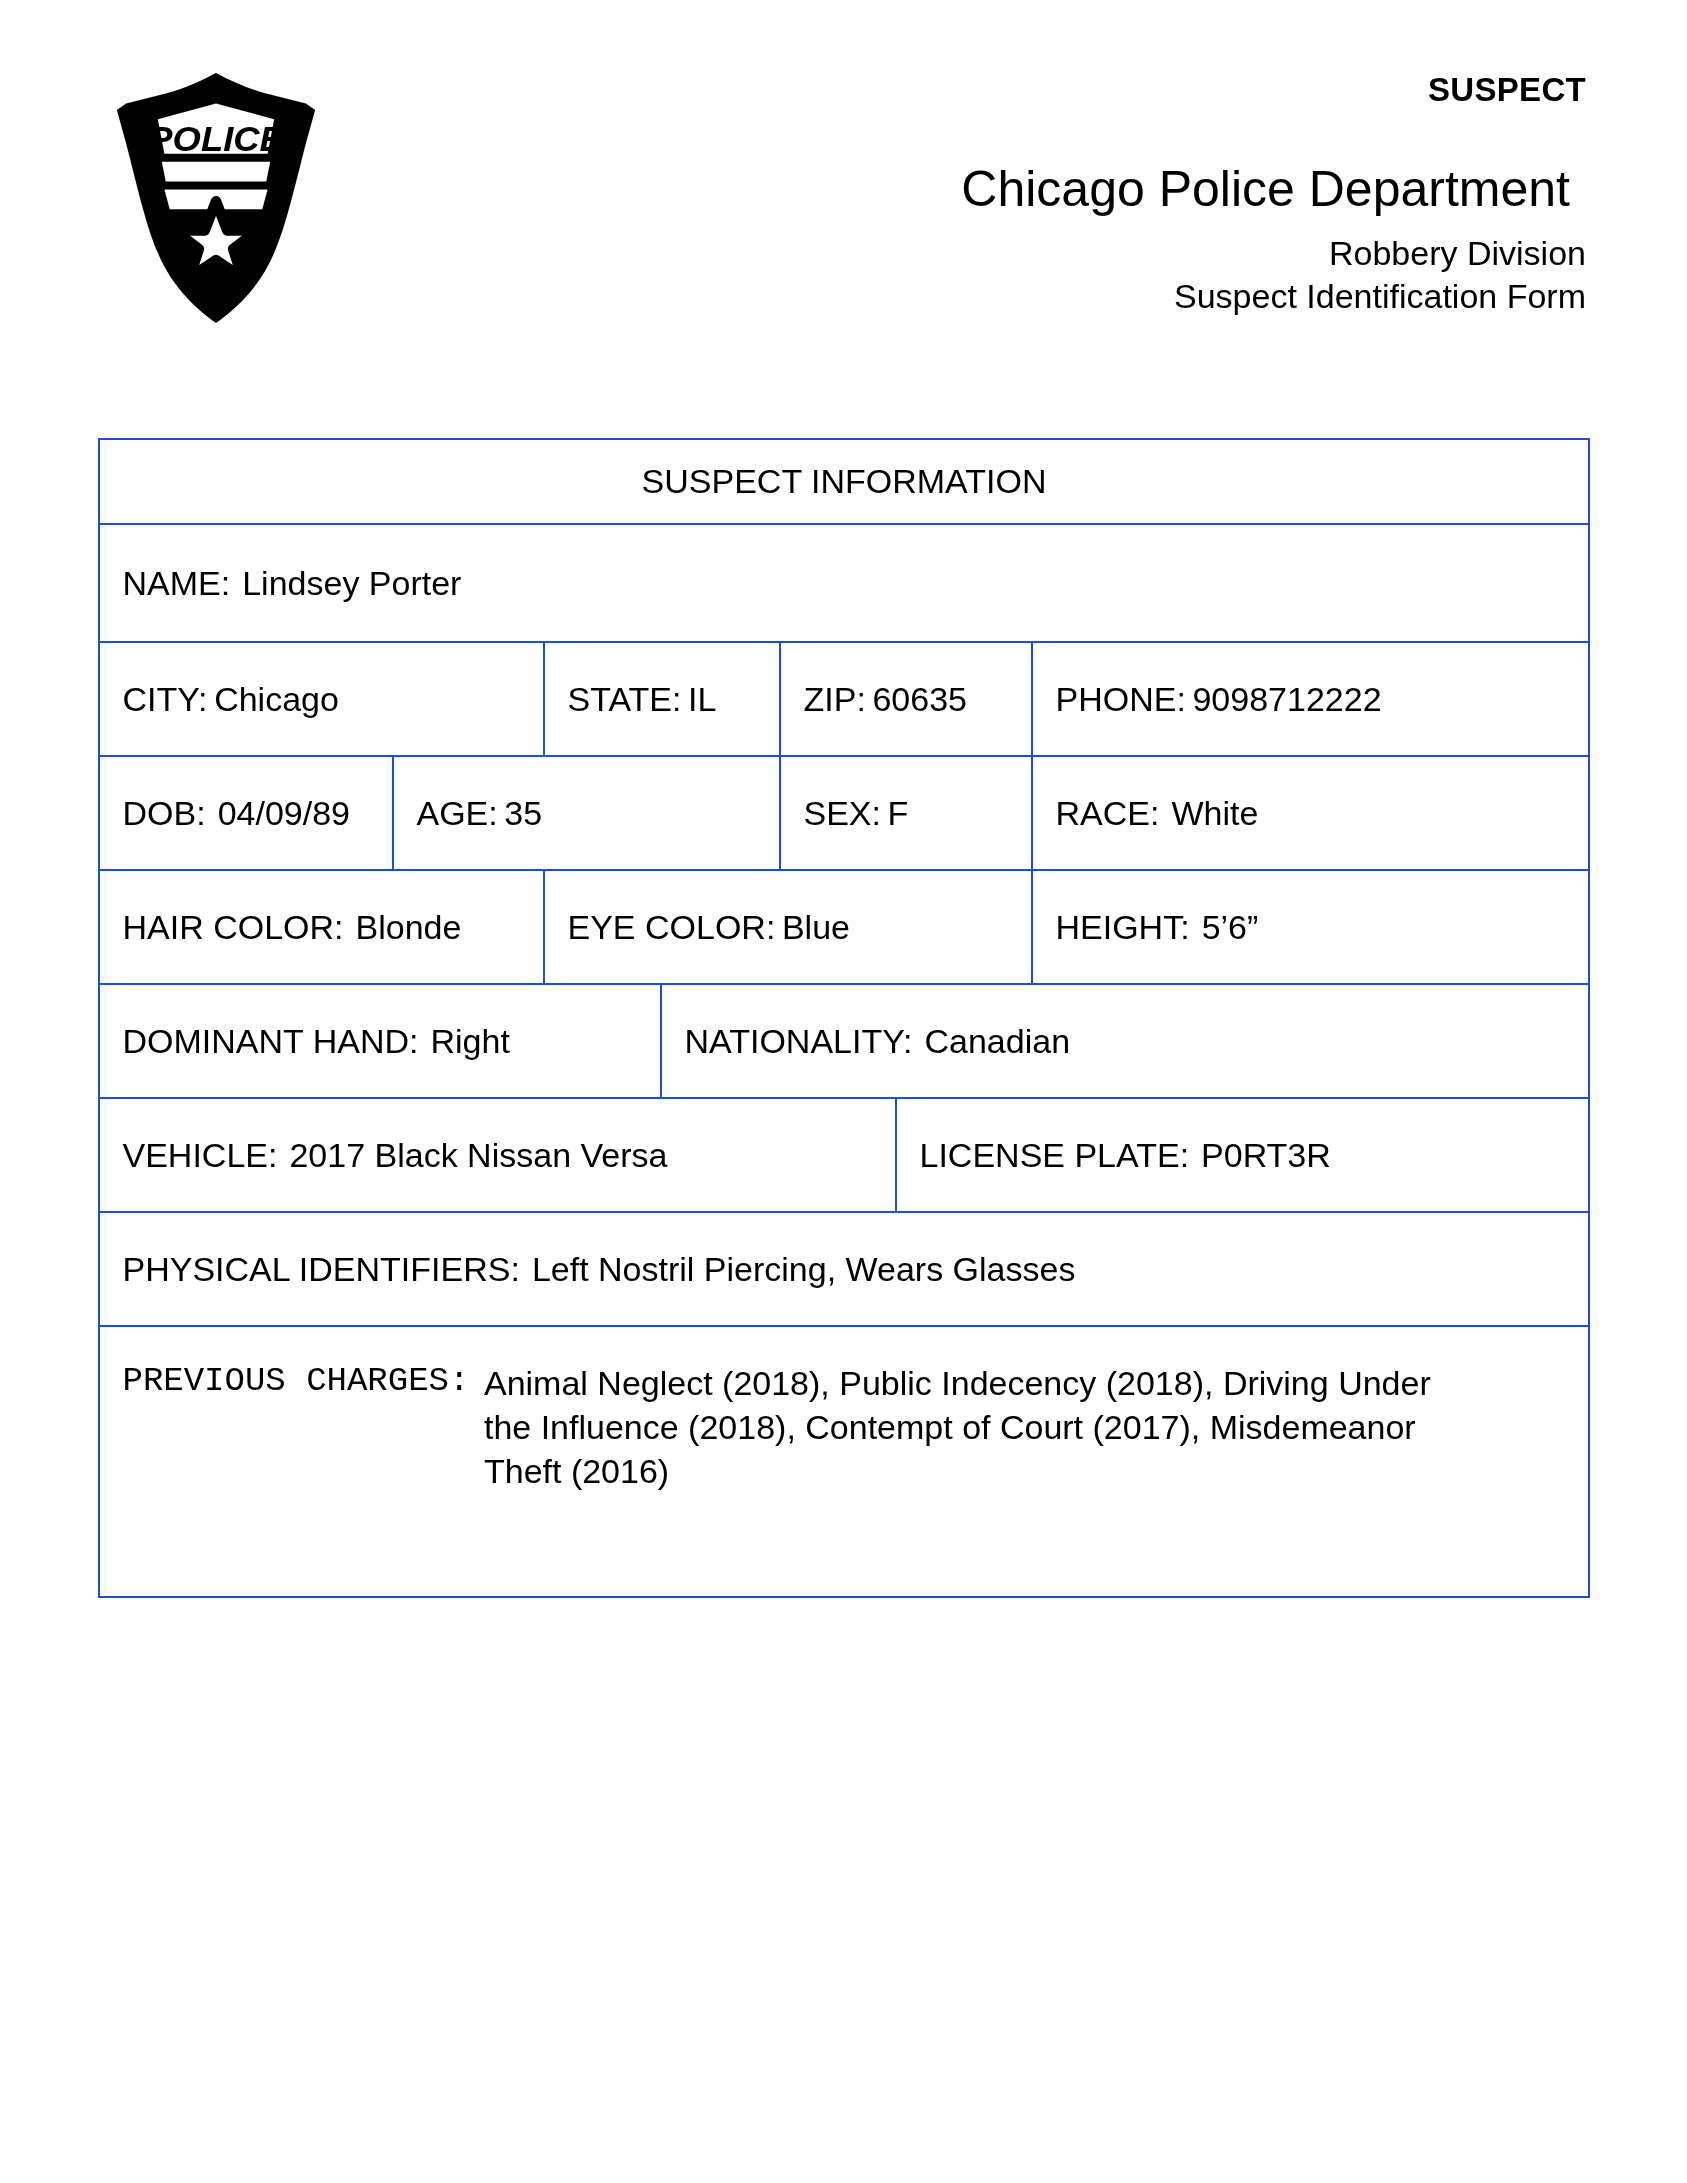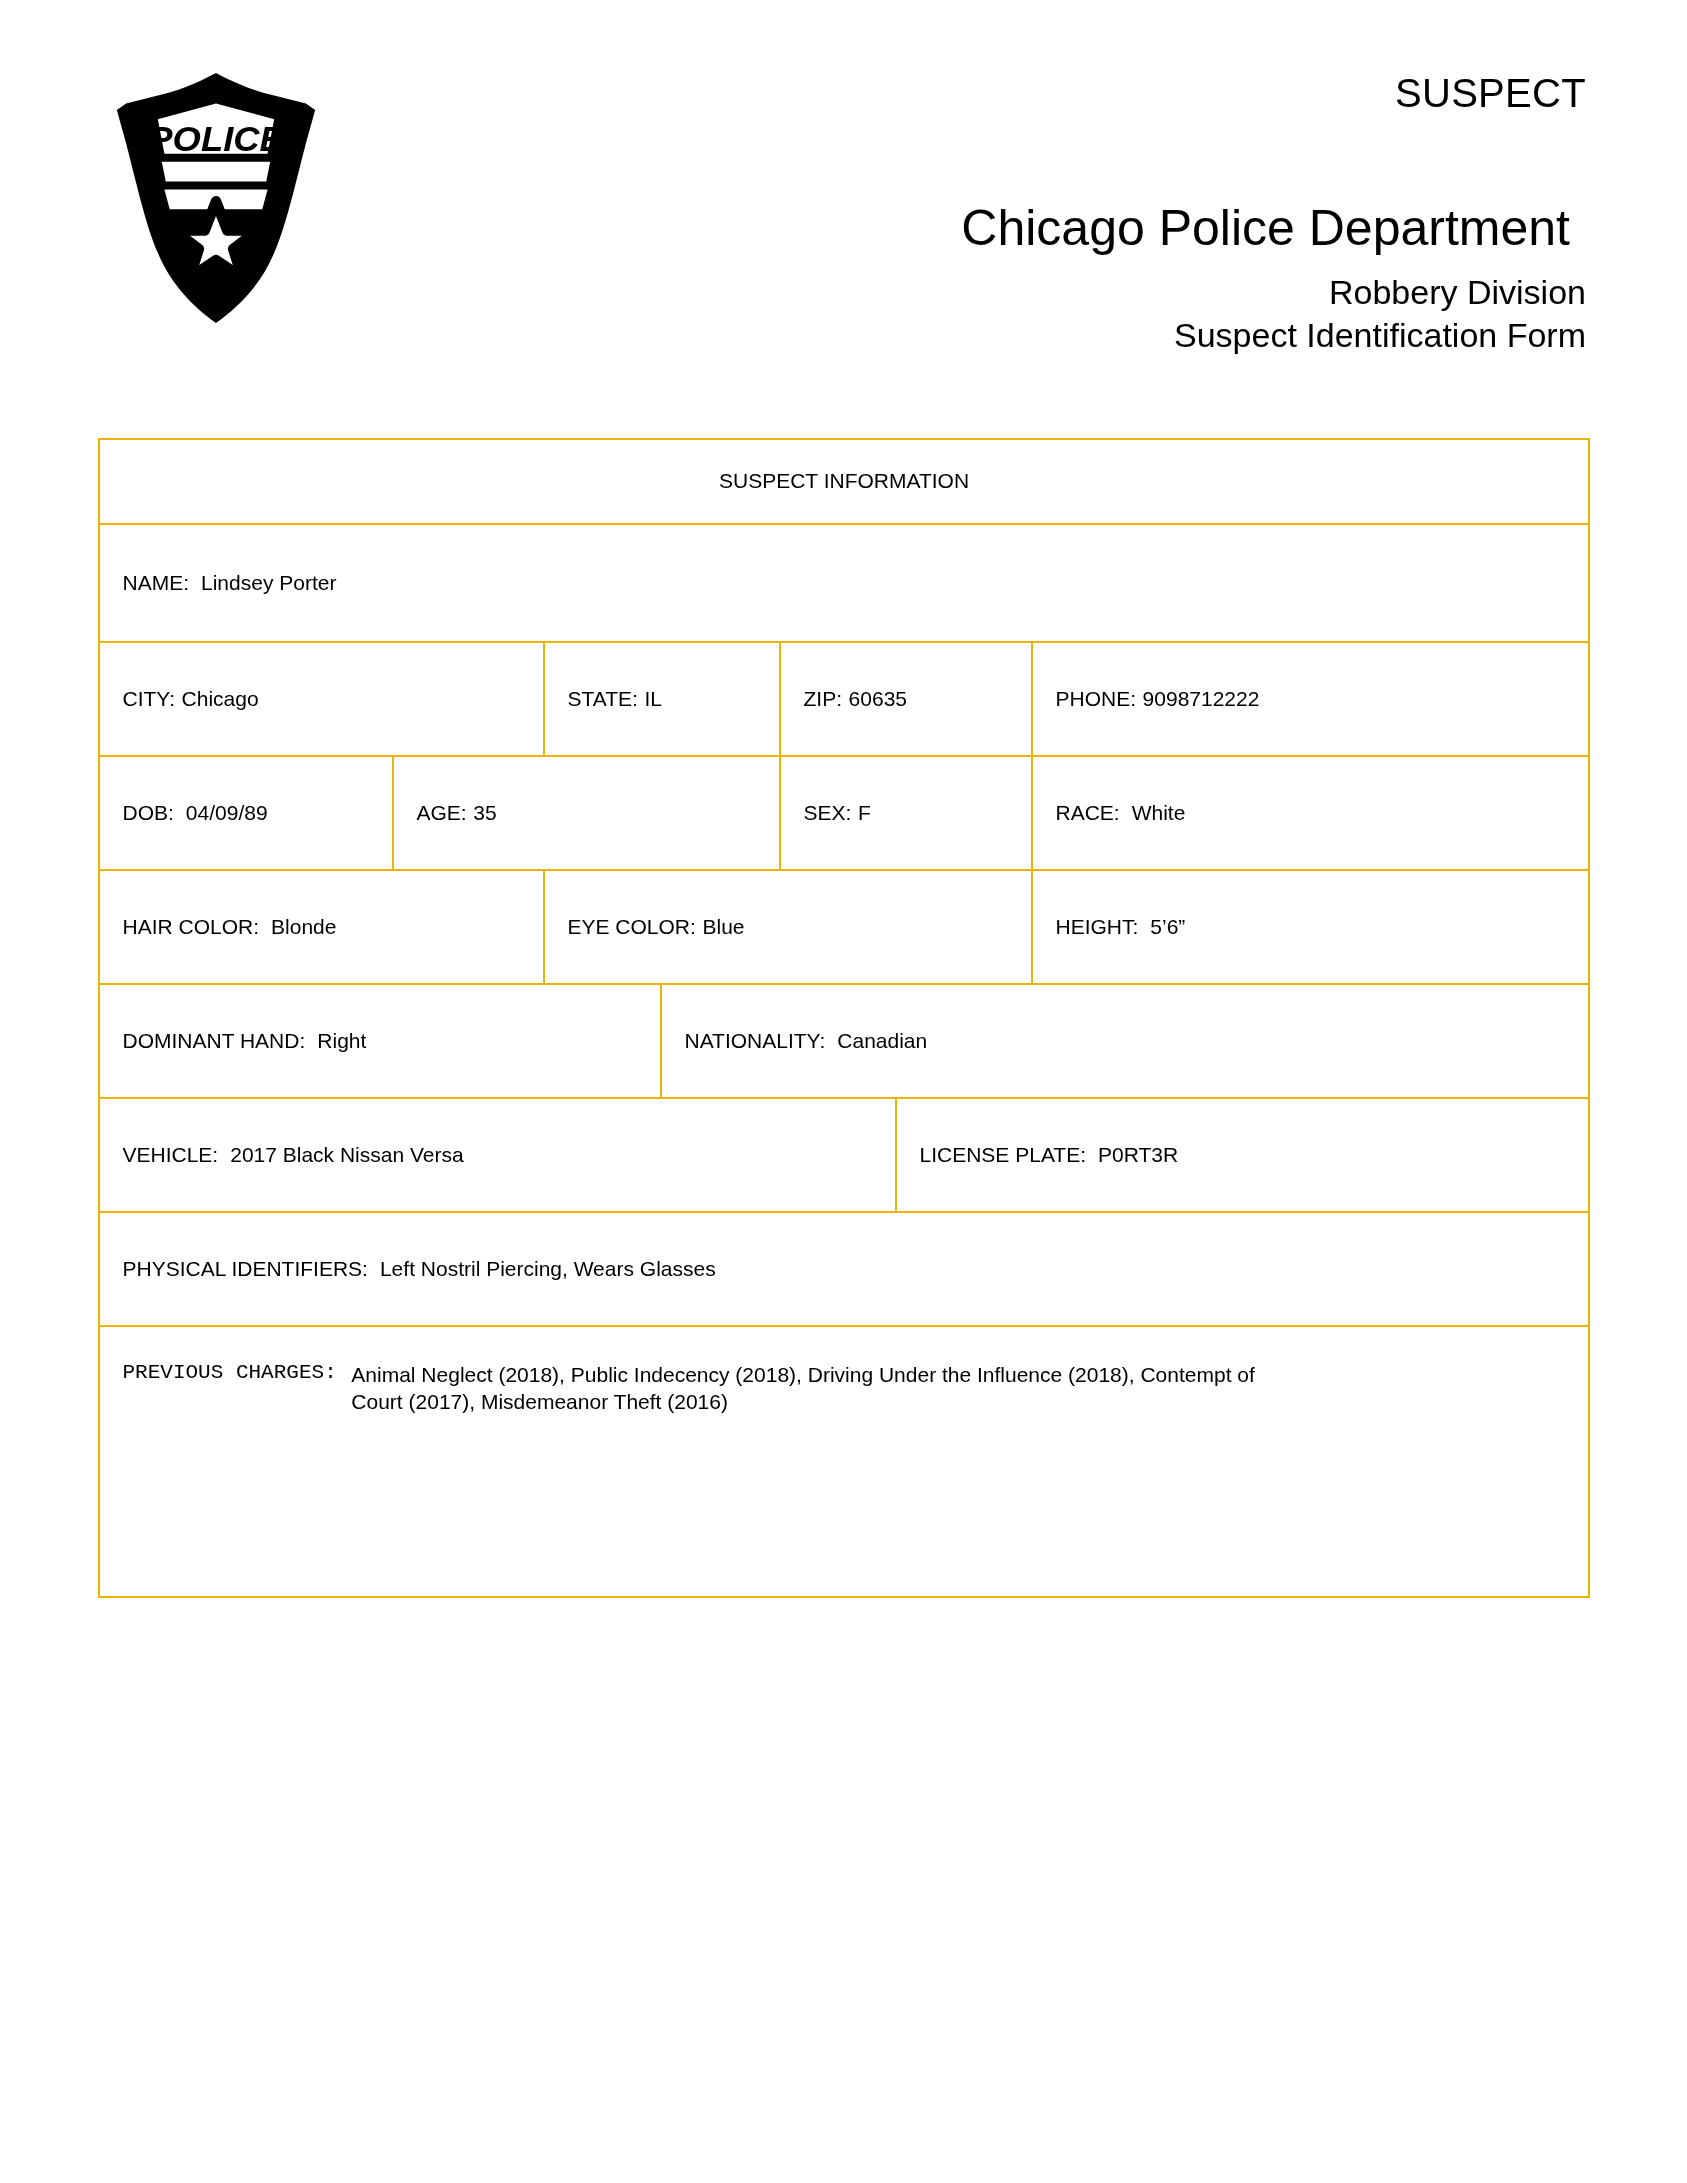--- a/index.html
+++ b/index.html
@@ -35,25 +35,25 @@
   }
   .badge svg { display: block; width: 100%; height: 100%; }
 
   .header-text {
     position: absolute;
     right: 101px;
     top: 73px;
     text-align: right;
   }
   .doc-title {
-    font-size: 40px;
-    font-weight: normal;
+    font-size: 33px;
+    font-weight: bold;
     line-height: 1.0;
     letter-spacing: 0.3px;
-    margin: 0 0 89px 0;
+    margin: 0 0 57px 0;
     white-space: nowrap;
   }
   .dept-name {
     font-size: 50px;
     font-weight: normal;
     line-height: 1.06;
     margin: 16px;
     white-space: nowrap;
   }
   .dept-sub {
@@ -67,24 +67,24 @@
   
   .form-table {
     position: absolute;
     left: 98px;
     top: 438px;
     width: 1489px;
     border-collapse: collapse;
     table-layout: fixed;
   }
   .form-table td {
-    border: 2px solid #eab308;
+    border: 2px solid #1d4ed8;
     vertical-align: middle;
     padding: 0 0 0 22.5px;
-    font-size: 21px;
+    font-size: 34px;
     font-weight: normal;
     line-height: 1.18;
   }
   .section-head {
     text-align: center;
     font-size: 33px;
     font-weight: bold;
     padding: 0 !important;
     height: 83px;
   }

